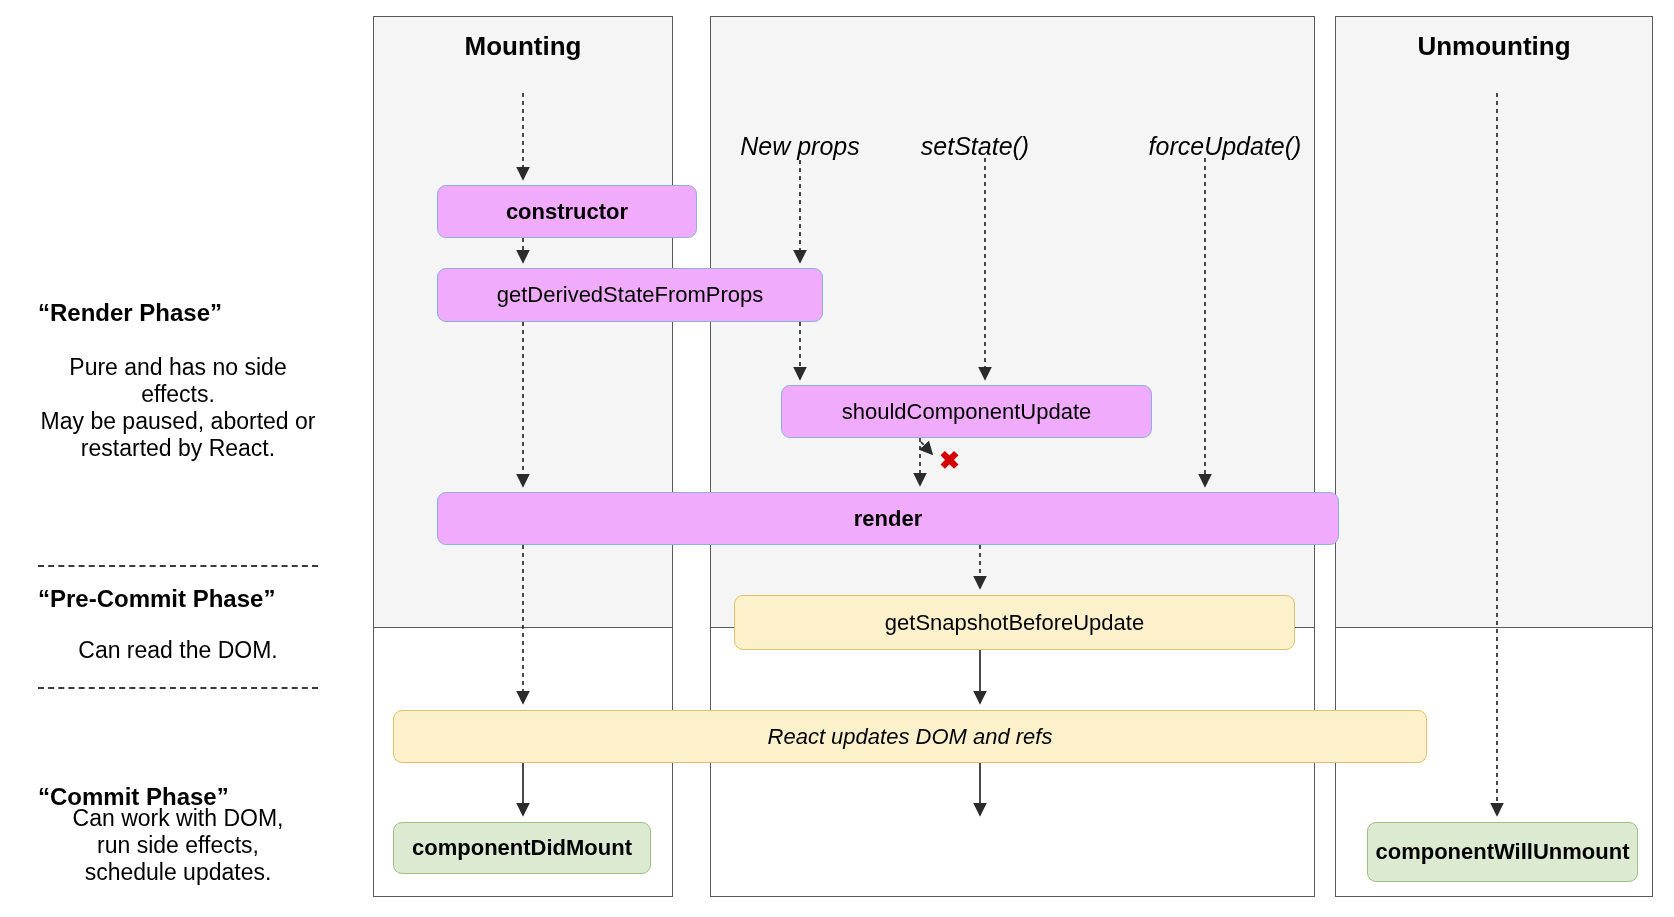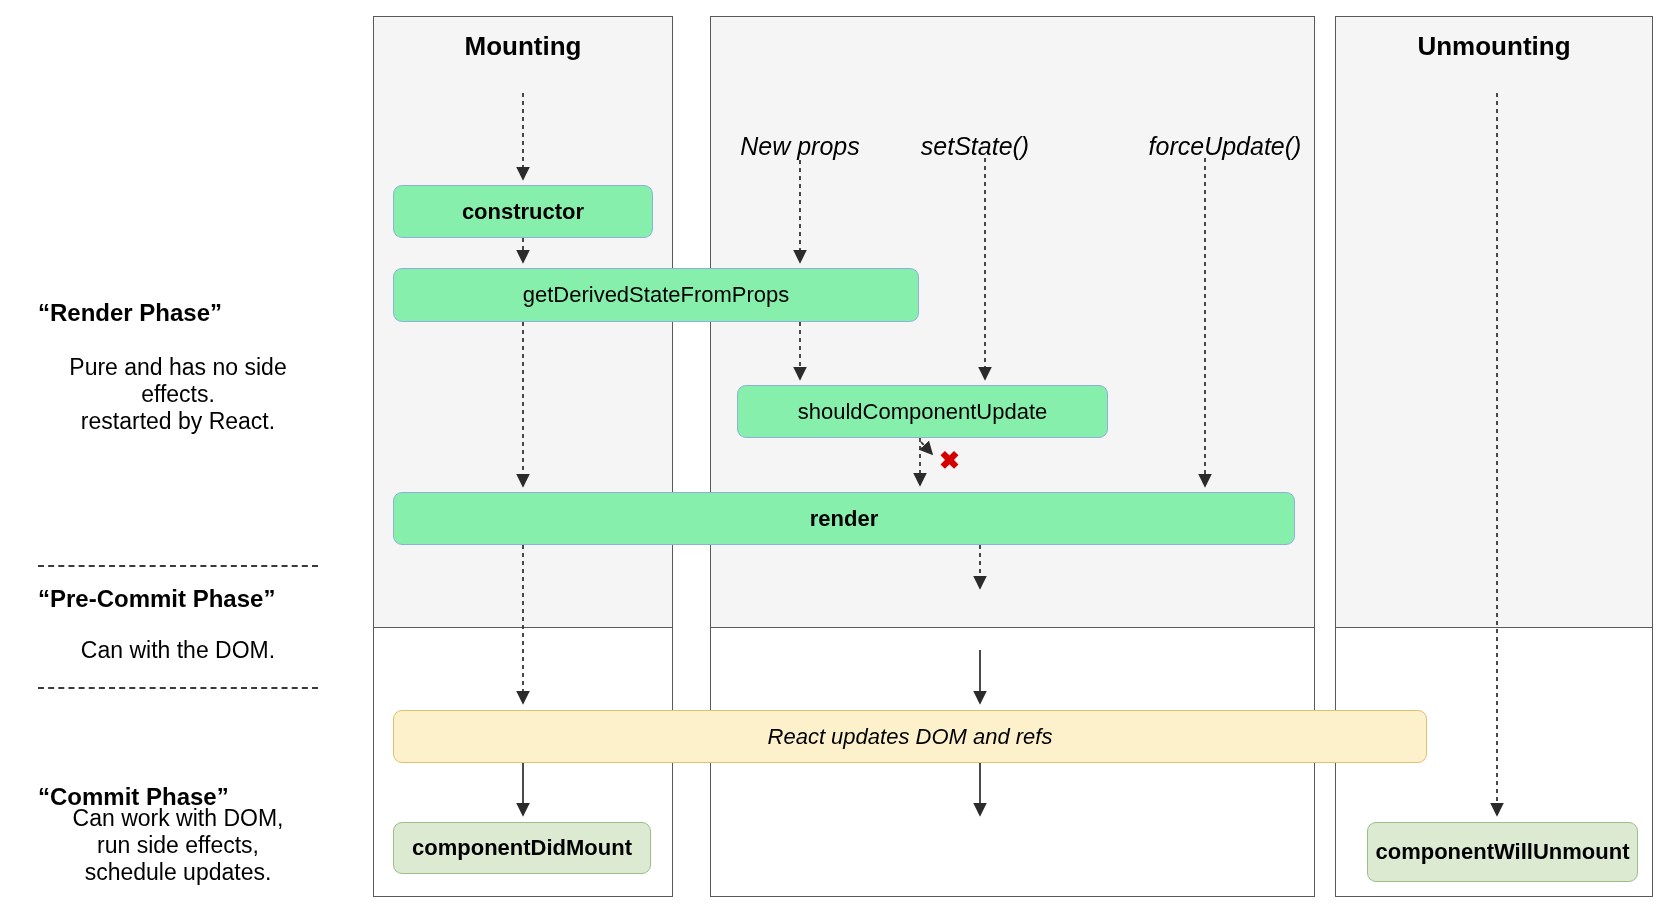--- a/index.html
+++ b/index.html
@@ -16,21 +16,21 @@
   .phase-lines{position:absolute;width:280px;left:38px;text-align:center;font-size:23px;line-height:27px;}
   .phase-lines span{display:block;}
   .sep{position:absolute;left:38px;width:280px;border-top:2px dashed #3a3a3a;height:0;}
   
   .event-label{position:absolute;top:104px;width:220px;text-align:center;font-size:25px;font-style:italic;line-height:32px;margin-top:26px;}
   
   .node{
     position:absolute;border:1.5px solid;border-radius:9px;box-sizing:border-box;
     display:flex;align-items:center;justify-content:center;font-size:22px;
   }
-  .node.blue{background:#86efac;border-color:#8eb0dc;}
+  .node.blue{background:#f0abfc;border-color:#8eb0dc;margin-left:44px;}
   .node.yellow{background:#fdf1cc;border-color:#dfc06e;}
   .node.green{background:#dcead2;border-color:#9cbf88;}
   .bold{font-weight:bold;}
   .ital{font-style:italic;}
   
   svg.wires{position:absolute;left:0;top:0;pointer-events:none;}
   .xmark{
     position:absolute;left:939px;top:446px;font-size:25px;font-weight:bold;
     color:#d40000;line-height:28px;
   }
@@ -48,28 +48,29 @@
     <div class="shade"></div>
   </div>
   <div class="col" style="left:1335px;width:318px;">
     <div class="shade"></div>
     <div class="col-title">Unmounting</div>
   </div>
 
   <div class="phase-title" style="top:299px;">“Render Phase”</div>
   <div class="phase-lines" style="top:354px;">
     <span>Pure and has no side effects.</span>
+    <span>May be paused, aborted or</span>
     <span>restarted by React.</span>
   </div>
 
   <div class="sep" style="top:565px;"></div>
 
   <div class="phase-title" style="top:585px;">“Pre-Commit Phase”</div>
   <div class="phase-lines" style="top:637px;">
-    <span>Can with the DOM.</span>
+    <span>Can read the DOM.</span>
   </div>
 
   <div class="sep" style="top:687px;"></div>
 
   <div class="phase-title" style="top:751px;margin-top:32px;">“Commit Phase”</div>
   <div class="phase-lines" style="top:805px;">
     <span>Can work with DOM,</span>
     <span>run side effects,</span>
     <span>schedule updates.</span>
   </div>
@@ -102,20 +103,21 @@
       <line x1="980" y1="650" x2="980" y2="703" marker-end="url(#ah)"></line>
       <line x1="980" y1="763" x2="980" y2="815" marker-end="url(#ah)"></line>
 
       <line x1="1497" y1="93" x2="1497" y2="815" stroke-dasharray="4 4" marker-end="url(#ah)"></line>
     </g>
   </svg>
 
   <div class="xmark">✖</div>
 
   <div class="node blue bold" style="left:393px;top:185px;width:260px;height:53px;">constructor</div>
-  <div class="node blue" style="left:393px;top:268px;width:526px;height:54px;">getDerivedStateFromProps</div>
+  <div class="node blue" style="left:393px;top:268px;width:386px;height:54px;">getDerivedStateFromProps</div>
   <div class="node blue" style="left:737px;top:385px;width:371px;height:53px;">shouldComponentUpdate</div>
   <div class="node blue bold" style="left:393px;top:492px;width:902px;height:53px;">render</div>
+  <div class="node yellow" style="left:734px;top:595px;width:561px;height:55px;">getSnapshotBeforeUpdate</div>
   <div class="node yellow ital" style="left:393px;top:710px;width:1034px;height:53px;">React updates DOM and refs</div>
   <div class="node green bold" style="left:393px;top:822px;width:258px;height:52px;">componentDidMount</div>
   <div class="node green bold" style="left:1367px;top:822px;width:271px;height:60px;">componentWillUnmount</div>
 
 </div>
 
 </body></html>

